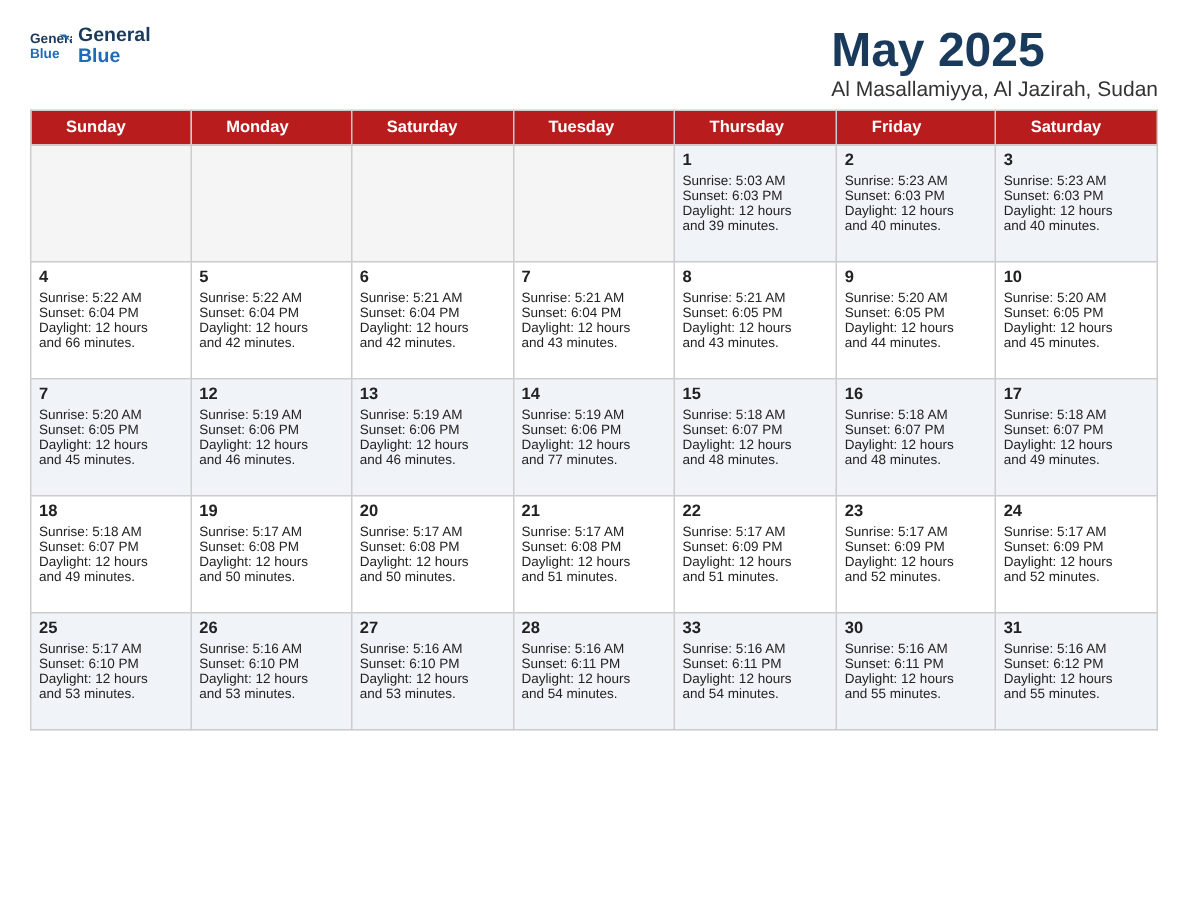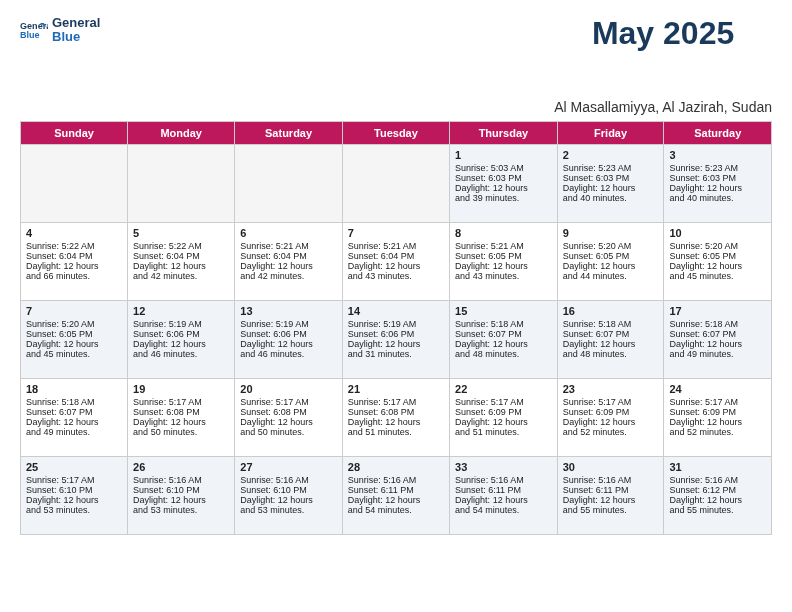--- a/index.html
+++ b/index.html
@@ -22,43 +22,42 @@
     .logo {
       display: flex;
       align-items: center;
       gap: 4px;
     }
     .logo-icon {
       width: 28px;
       height: 28px;
     }
     .title-block {
-      text-align: center;
+      text-align: left;
     }
     .main-title {
       font-size: 32px;
       font-weight: bold;
       color: #1a3a5c;
       line-height: 1.1;
     }
     .subtitle {
       font-size: 14px;
       color: #333;
-      margin-top: 48px;
     }
     table {
       width: 100%;
       border-collapse: collapse;
       font-size: 9.5px;
     }
     thead tr th {
-      background-color: #be185d;
+      background-color: #b91c1c;
       color: #fff;
-      text-align: center;
-      padding: 5px 6px;
+      text-align: left;
+      padding: 5px 23px;
       font-size: 11px;
       font-weight: bold;
       border: 1px solid #ccc;
     }
     tbody tr td {
       border: 1px solid #ccc;
       vertical-align: top;
       padding: 4px 5px;
       height: 78px;
       width: 110px;
@@ -216,21 +215,21 @@
             <div>Sunrise: 5:19 AM</div>
             <div>Sunset: 6:06 PM</div>
             <div>Daylight: 12 hours</div>
             <div>and 46 minutes.</div>
           </td>
           <td>
             <span class="day-num">14</span>
             <div>Sunrise: 5:19 AM</div>
             <div>Sunset: 6:06 PM</div>
             <div>Daylight: 12 hours</div>
-            <div>and 31 minutes.</div>
+            <div>and 77 minutes.</div>
           </td>
           <td>
             <span class="day-num">15</span>
             <div>Sunrise: 5:18 AM</div>
             <div>Sunset: 6:07 PM</div>
             <div>Daylight: 12 hours</div>
             <div>and 48 minutes.</div>
           </td>
           <td>
             <span class="day-num">16</span>

